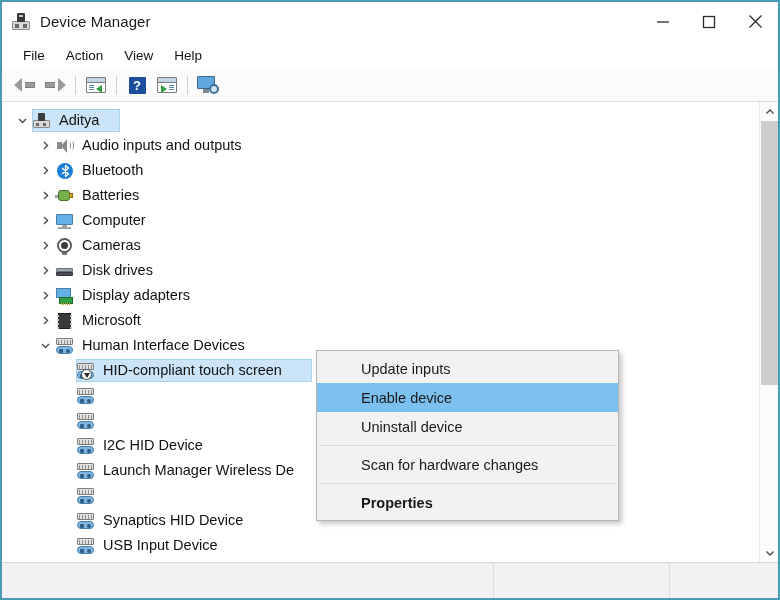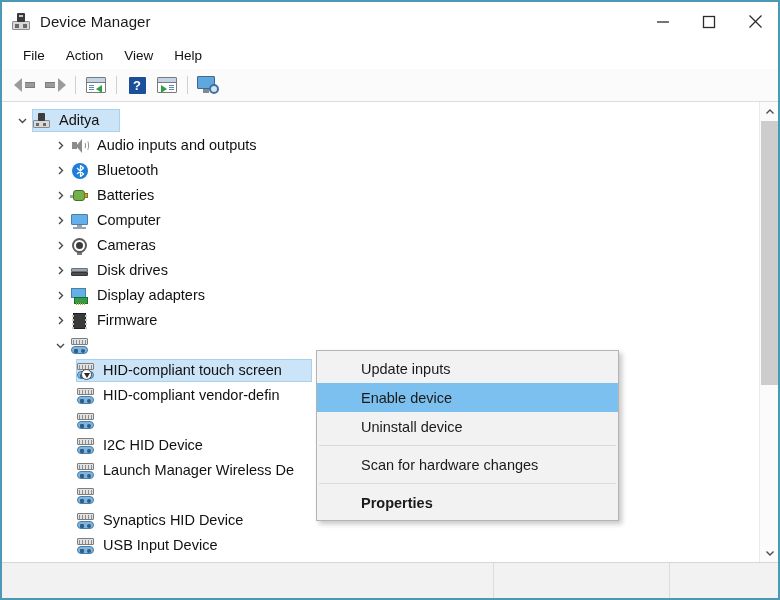--- a/index.html
+++ b/index.html
@@ -272,21 +272,21 @@
   }
   .node .inner {
     position: relative;
     z-index: 1;
     display: flex;
     align-items: center;
   }
 
   
   .d0 { padding-left: 10px; }
-  .d1 { padding-left: 48px; }
+  .d1 { padding-left: 33px; }
   .d2 { padding-left: 54px; }
   .d2 .node-icon { margin-left: 20px; }
 
   
   .ic-computer-dev { position: absolute; inset: 0; }
   .ic-computer-dev .b {
     position: absolute; left: 1px; bottom: 2px;
     width: 17px; height: 8px;
     background: #d9d9d9; border: 1px solid #8a8a8a; border-radius: 1px;
   }
@@ -771,37 +771,38 @@
           <span class="twisty">
             <svg width="11" height="11" viewBox="0 0 11 11">
               <polyline points="4,2 7.5,5.5 4,9" fill="none" stroke="#4a4a4a" stroke-width="1.4"></polyline>
             </svg>
           </span>
           <span class="node-icon">
             <span class="ic-firmware">
                 <span class="chip"></span>
               </span>
           </span>
-          <span class="node-label">Firmware</span>
+          <span class="node-label">Microsoft</span>
         </div>
       </div>
 
       <div class="node d1">
         <div class="inner">
           <span class="twisty">
             <svg width="11" height="11" viewBox="0 0 11 11">
               <polyline points="2,4 5.5,7.5 9,4" fill="none" stroke="#4a4a4a" stroke-width="1.4"></polyline>
             </svg>
           </span>
           <span class="node-icon">
             <span class="ic-hid">
                 <span class="kb"></span>
                 <span class="pad"></span>
               </span>
           </span>
+          <span class="node-label">Human Interface Devices</span>
         </div>
       </div>
 
       <div class="node d2">
         <div class="hl" style="left:74px; width:236px;"></div>
         <div class="inner">
           <span class="node-icon">
             <span class="ic-hid disabled">
                 <span class="kb"></span>
                 <span class="pad"></span>
@@ -813,21 +814,20 @@
       </div>
 
       <div class="node d2">
         <div class="inner">
           <span class="node-icon">
             <span class="ic-hid">
                 <span class="kb"></span>
                 <span class="pad"></span>
               </span>
           </span>
-          <span class="node-label">HID-compliant vendor-defin</span>
         </div>
       </div>
 
       <div class="node d2">
         <div class="inner">
           <span class="node-icon">
             <span class="ic-hid">
                 <span class="kb"></span>
                 <span class="pad"></span>
               </span>

